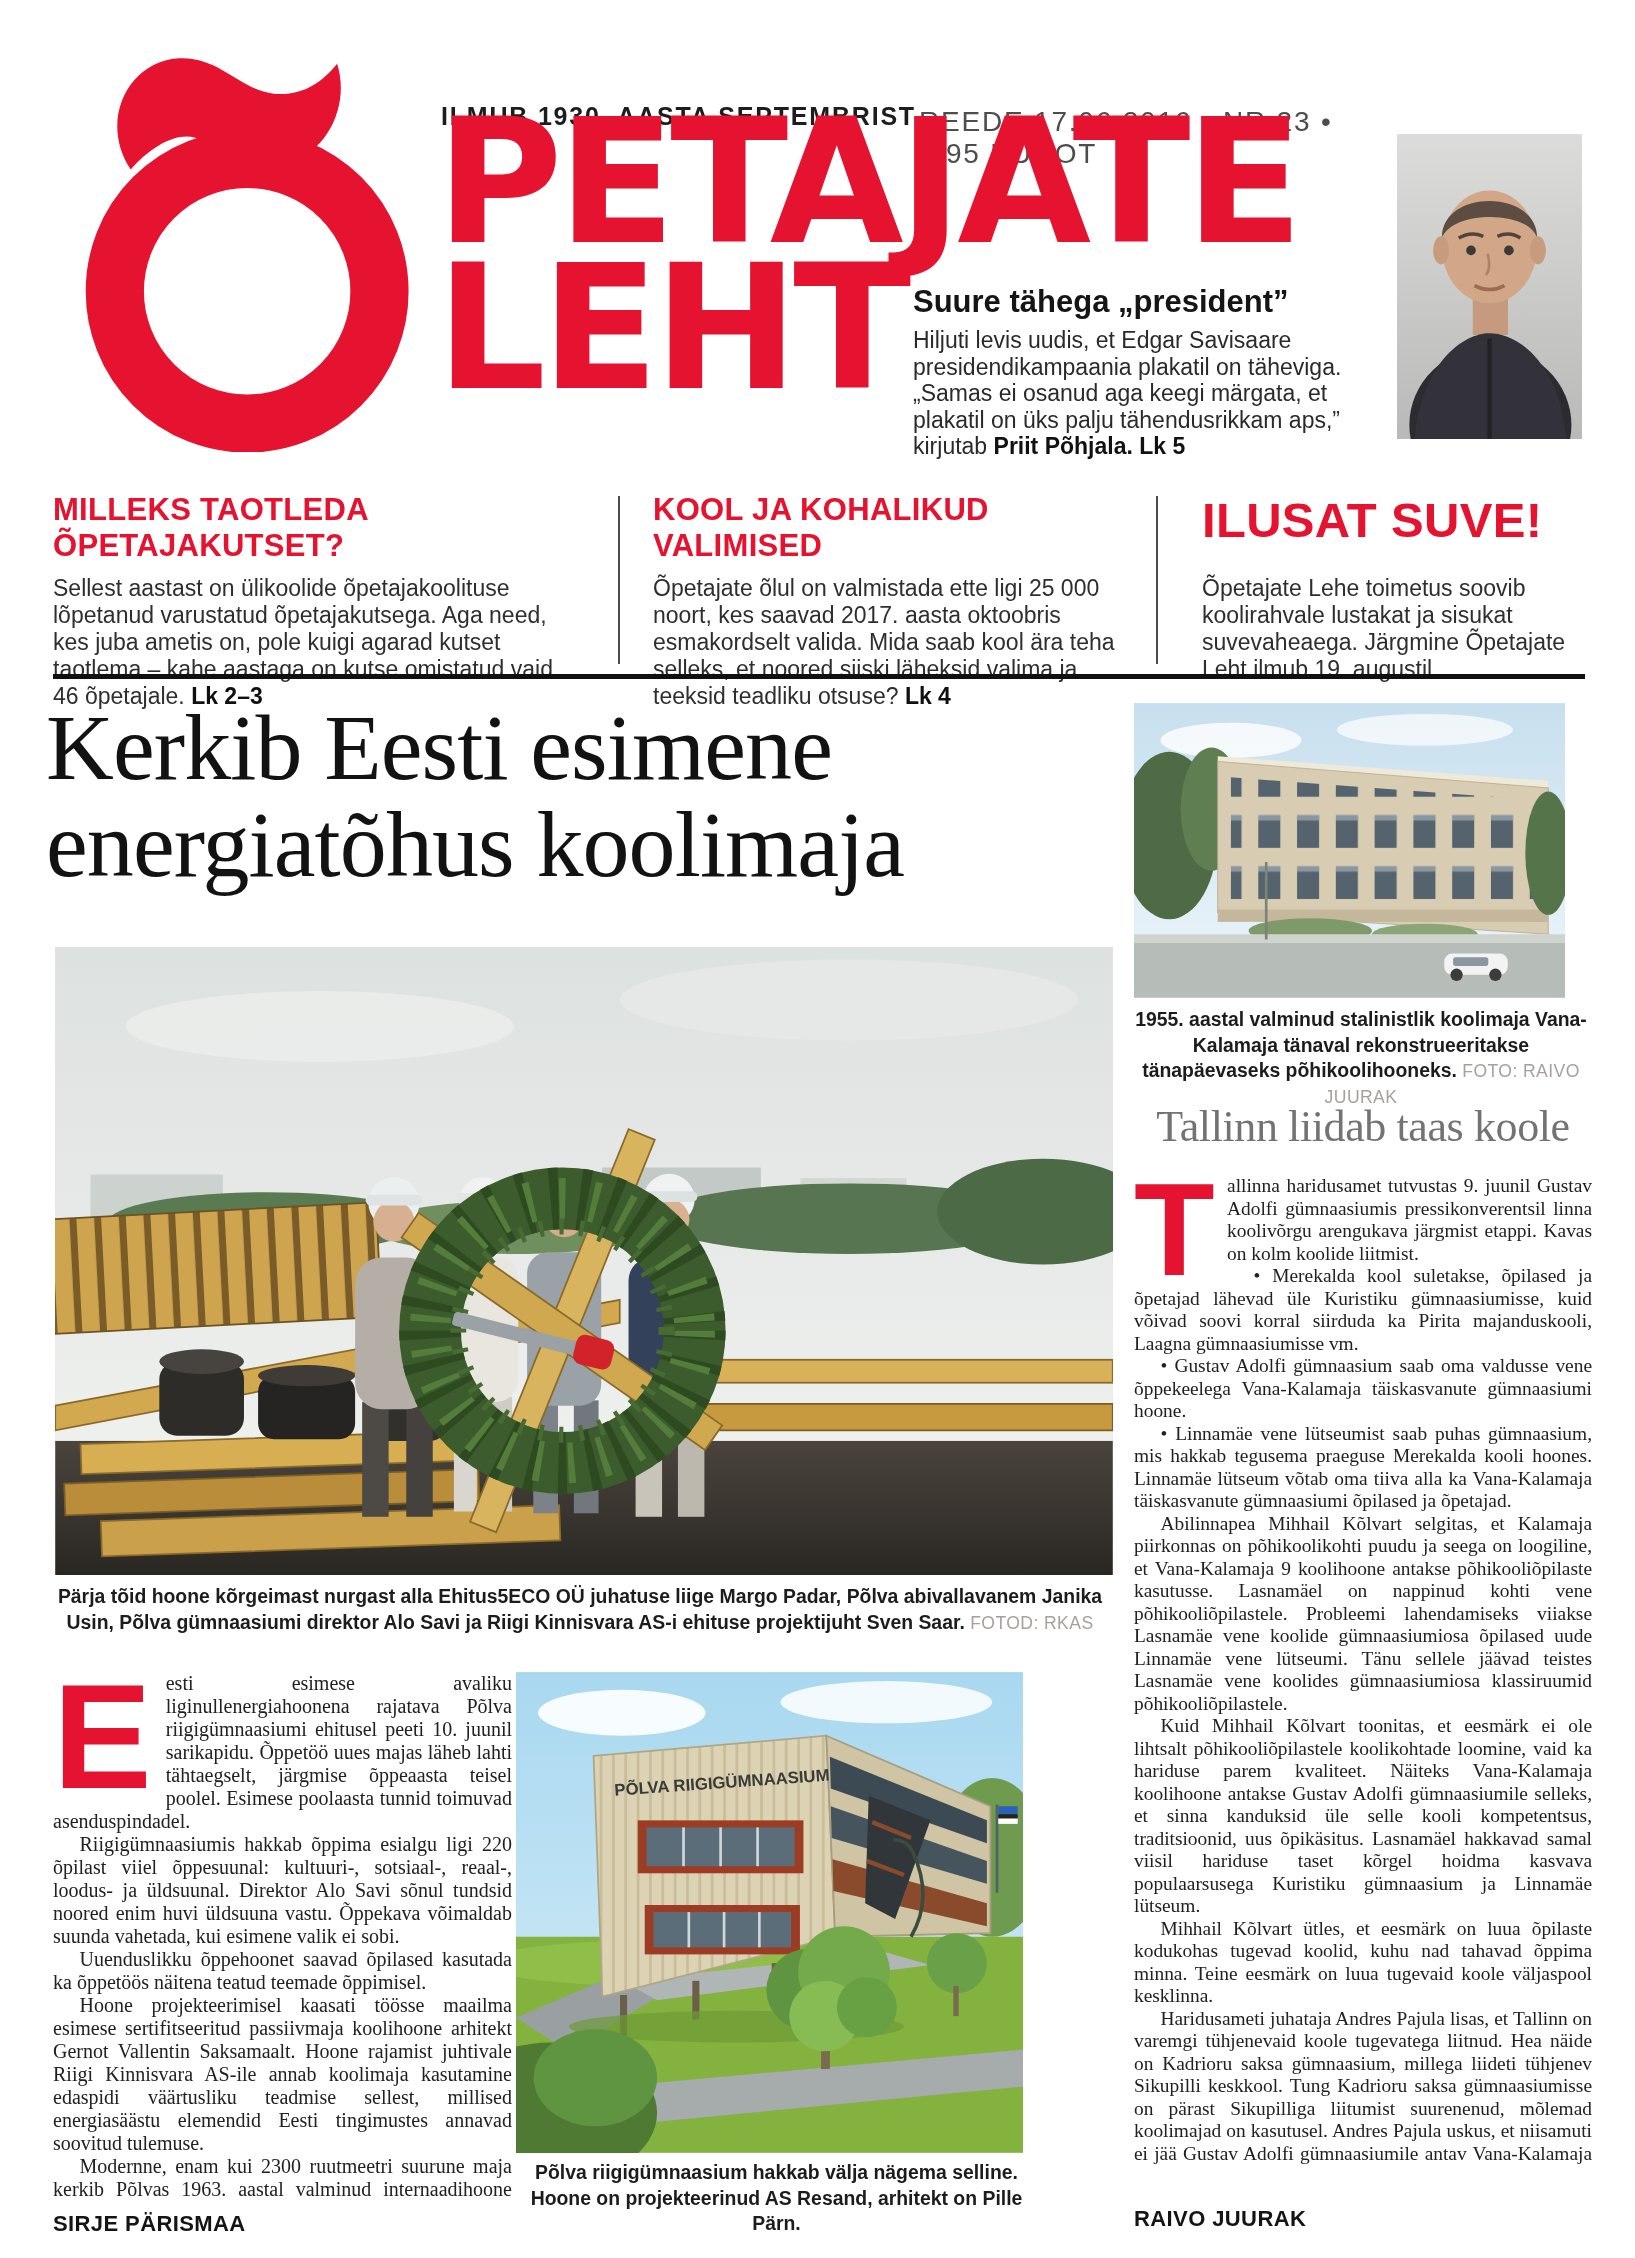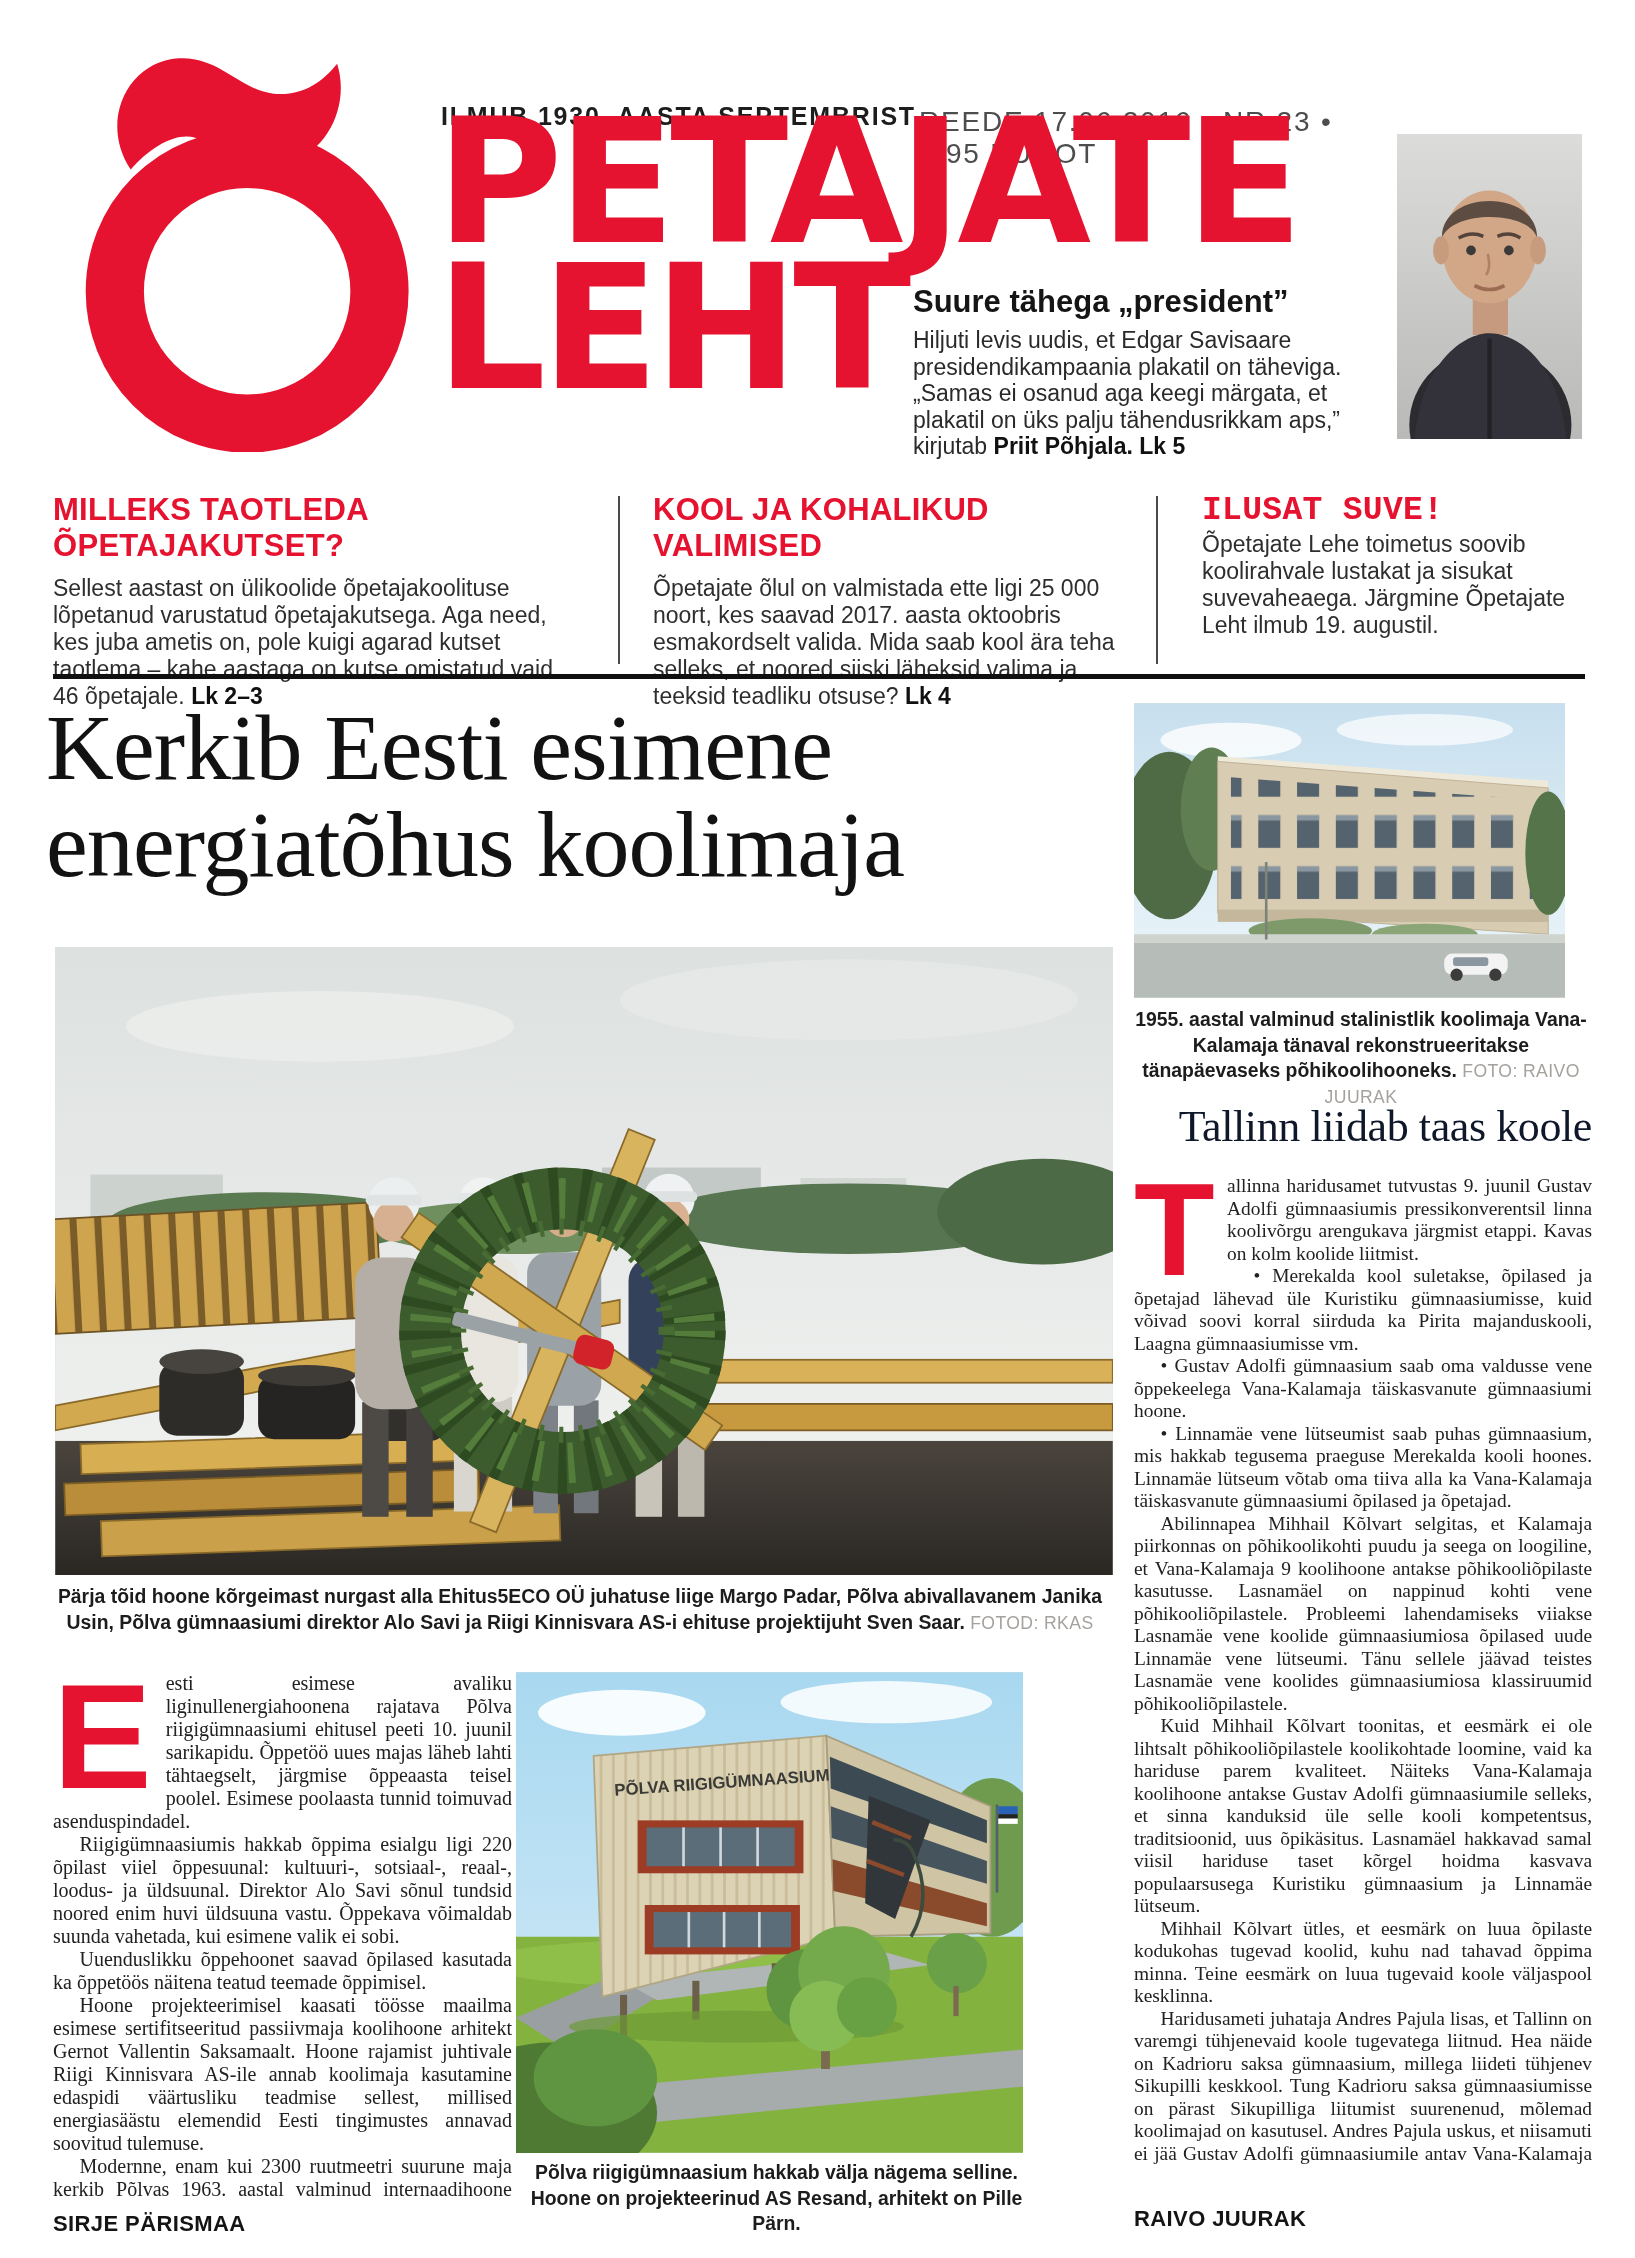--- a/index.html
+++ b/index.html
@@ -24,21 +24,21 @@
   .president h3{margin:0 0 7px 0;font-size:31px;font-weight:700;color:#151515;}
   .president p{margin:0;font-size:23px;line-height:26.5px;color:#2a2a2a;}
   .president b{color:#111;}
 
   
   .teaser{top:492px;}
   .t1{left:53px;width:529px;}
   .t2{left:653px;width:476px;}
   .t3{left:1202px;width:384px;}
   .kicker{color:var(--red);font-weight:700;font-size:31px;letter-spacing:0.3px;margin:0 0 10.6px 0;}
-  .kicker-big{font-size:33px;margin:0 0 2px 0;font-family:Liberation Mono, monospace;}
+  .kicker-big{font-size:49px;margin:0 0 27px 0;}
   .teaser p{margin:0;font-size:23px;line-height:27px;color:#2e2e2e;}
   .teaser b{color:#101010;}
   .vdiv{top:496px;width:1.8px;height:168px;background:#4a4a4a;}
   .vd1{left:618px;} .vd2{left:1156px;}
   .hrule{left:53px;top:674px;width:1532px;height:5.3px;background:#101010;}
 
   
   .headline{left:46px;top:699px;width:1085px;font-family:"Liberation Serif",serif;
             font-size:94px;line-height:1.03;letter-spacing:-0.9px;color:#121212;}
 
@@ -56,21 +56,21 @@
   .render-cap{left:516px;top:2160px;width:521px;}
 
   
   .article{font-family:"Liberation Serif",serif;color:var(--body-ink);text-align:justify;}
   .article p{margin:0;}
   .article p + p{text-indent:26.5px;}
   .left-article{left:53px;top:1672px;width:459px;height:529px;overflow:hidden;
                 font-size:20px;line-height:23px;}
   .right-article{left:1134px;top:1101px;width:458px;height:1067px;overflow:hidden;}
   .right-article .art-headline{font-family:"Liberation Serif",serif;font-size:44px;
-        letter-spacing:-0.4px;color:#0f172a;margin:0 0 23px 0;font-weight:400;text-align:right;}
+        letter-spacing:-0.4px;color:#737373;margin:0 0 23px 0;font-weight:400;text-align:center;}
   .right-article .body{font-size:19.4px;line-height:22.5px;}
   .dropcap{float:left;color:var(--red);font-family:"Liberation Sans",sans-serif;font-weight:700;}
   .dropcap-e{font-size:148px;line-height:.78;margin:7px 14px 0 0;}
   .dropcap-t{font-size:132px;line-height:.76;margin:5.3px 12.4px 0 0;}
   .byline{position:absolute;font-family:"Liberation Sans",sans-serif;font-weight:700;
           font-size:22px;letter-spacing:0.4px;color:#141414;}
   .byline-left{left:53px;top:2211px;}
   .byline-right{left:1134px;top:2206px;}
 </style>
 </head>

